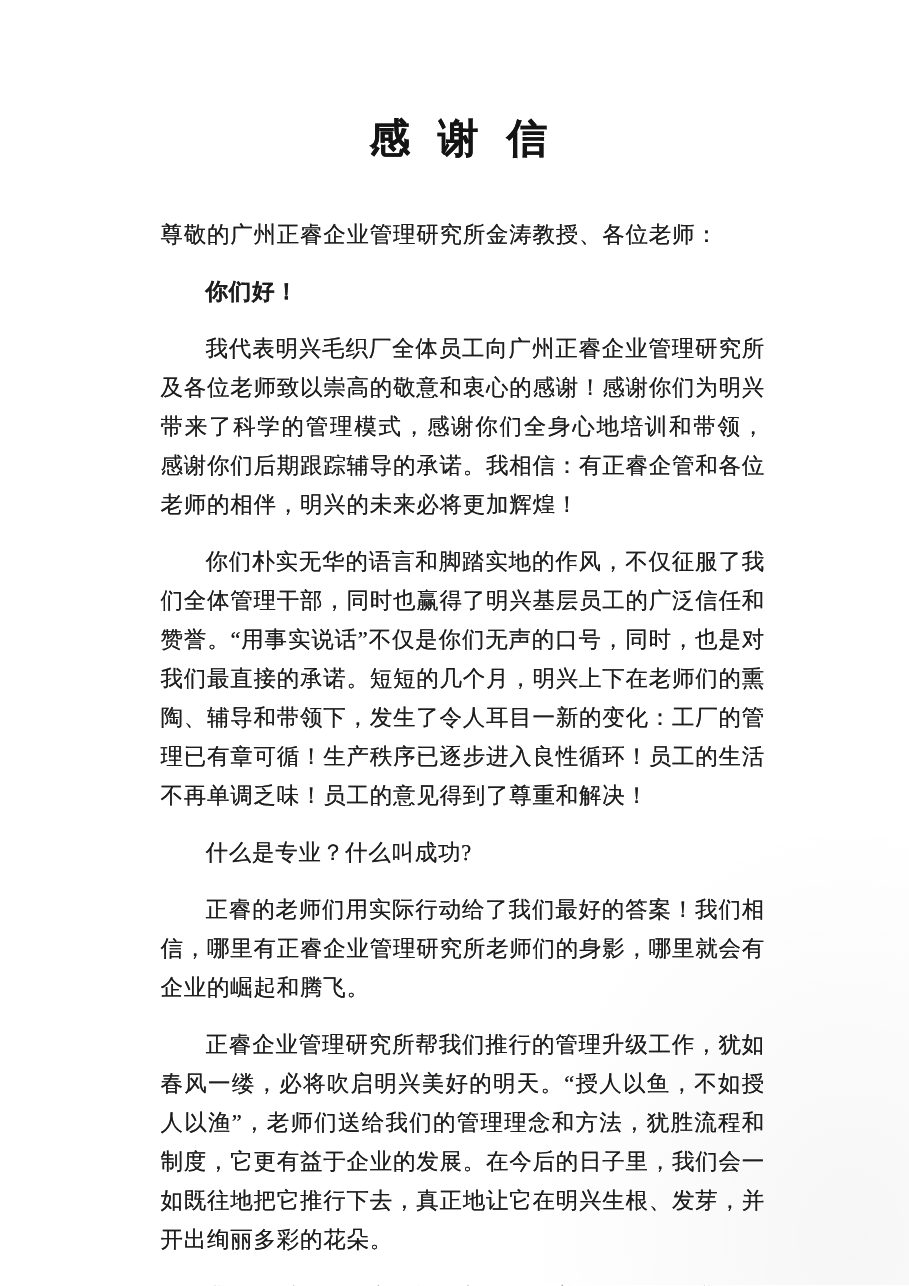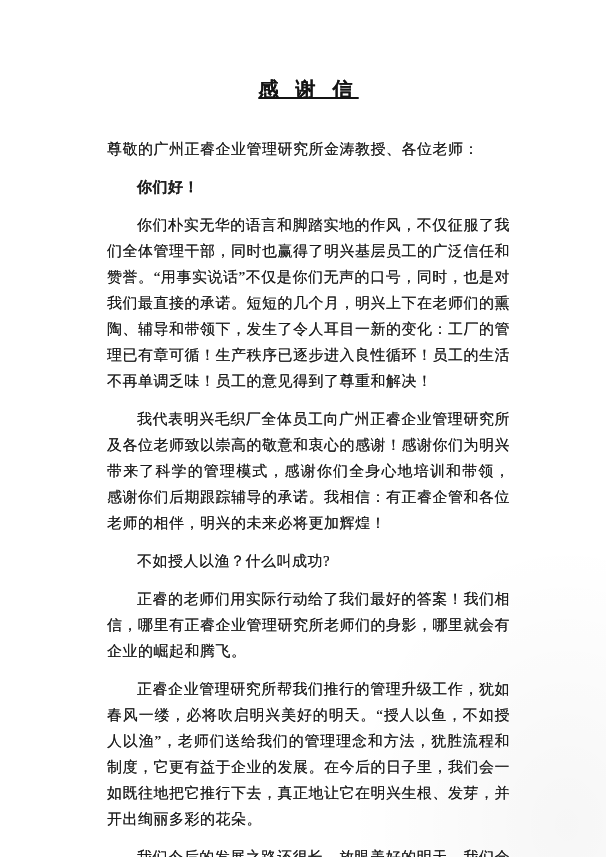--- a/index.html
+++ b/index.html
@@ -25,28 +25,27 @@
     right: 0;
     bottom: 0;
     width: 260px;
     height: 320px;
     background: radial-gradient(ellipse at 85% 90%, rgba(0,0,0,0.035), rgba(0,0,0,0) 70%);
     pointer-events: none;
   }
   .title {
     margin: 0 0 36px 0;
     text-align: center;
-    font-size: 20px;
+    font-size: 27px;
     font-weight: bold;
     letter-spacing: 6px;
     color: #141414;
     line-height: 1.1;
     
     text-shadow: 0 0 0.4px #333;
-    text-decoration: underline;
   }
   .body-text p {
     margin: 12px;
     font-size: 15px;
     line-height: 26px;
     text-align: justify;
     letter-spacing: 0.5px;
     text-shadow: 0 0 0.4px #444;
   }
   .salutation {
@@ -67,25 +66,25 @@
 <div class="page">
 
   <h1 class="title">感 谢 信</h1>
 
   <div class="body-text">
 
     <p class="salutation">尊敬的广州正睿企业管理研究所金涛教授、各位老师：</p>
 
     <p class="greeting">你们好！</p>
 
+    <p class="para">我代表明兴毛织厂全体员工向广州正睿企业管理研究所及各位老师致以崇高的敬意和衷心的感谢！感谢你们为明兴带来了科学的管理模式，感谢你们全身心地培训和带领，　感谢你们后期跟踪辅导的承诺。我相信：有正睿企管和各位老师的相伴，明兴的未来必将更加辉煌！</p>
+
     <p class="para">你们朴实无华的语言和脚踏实地的作风，不仅征服了我们全体管理干部，同时也赢得了明兴基层员工的广泛信任和赞誉。“用事实说话”不仅是你们无声的口号，同时，也是对我们最直接的承诺。短短的几个月，明兴上下在老师们的熏陶、辅导和带领下，发生了令人耳目一新的变化：工厂的管理已有章可循！生产秩序已逐步进入良性循环！员工的生活不再单调乏味！员工的意见得到了尊重和解决！</p>
 
-    <p class="para">我代表明兴毛织厂全体员工向广州正睿企业管理研究所及各位老师致以崇高的敬意和衷心的感谢！感谢你们为明兴带来了科学的管理模式，感谢你们全身心地培训和带领，　感谢你们后期跟踪辅导的承诺。我相信：有正睿企管和各位老师的相伴，明兴的未来必将更加辉煌！</p>
-
-    <p class="para">不如授人以渔？什么叫成功?</p>
+    <p class="para">什么是专业？什么叫成功?</p>
 
     <p class="para">正睿的老师们用实际行动给了我们最好的答案！我们相信，哪里有正睿企业管理研究所老师们的身影，哪里就会有企业的崛起和腾飞。</p>
 
     <p class="para">正睿企业管理研究所帮我们推行的管理升级工作，犹如春风一缕，必将吹启明兴美好的明天。“授人以鱼，不如授人以渔”，老师们送给我们的管理理念和方法，犹胜流程和制度，它更有益于企业的发展。在今后的日子里，我们会一如既往地把它推行下去，真正地让它在明兴生根、发芽，并开出绚丽多彩的花朵。</p>
 
     <p class="para">我们今后的发展之路还很长，放眼美好的明天，我们会坚定信念，以科学的精神，发扬成绩，克服缺点，将科学管理进行到底。</p>
 
   </div>
 
   <div class="scan-shade"></div>

